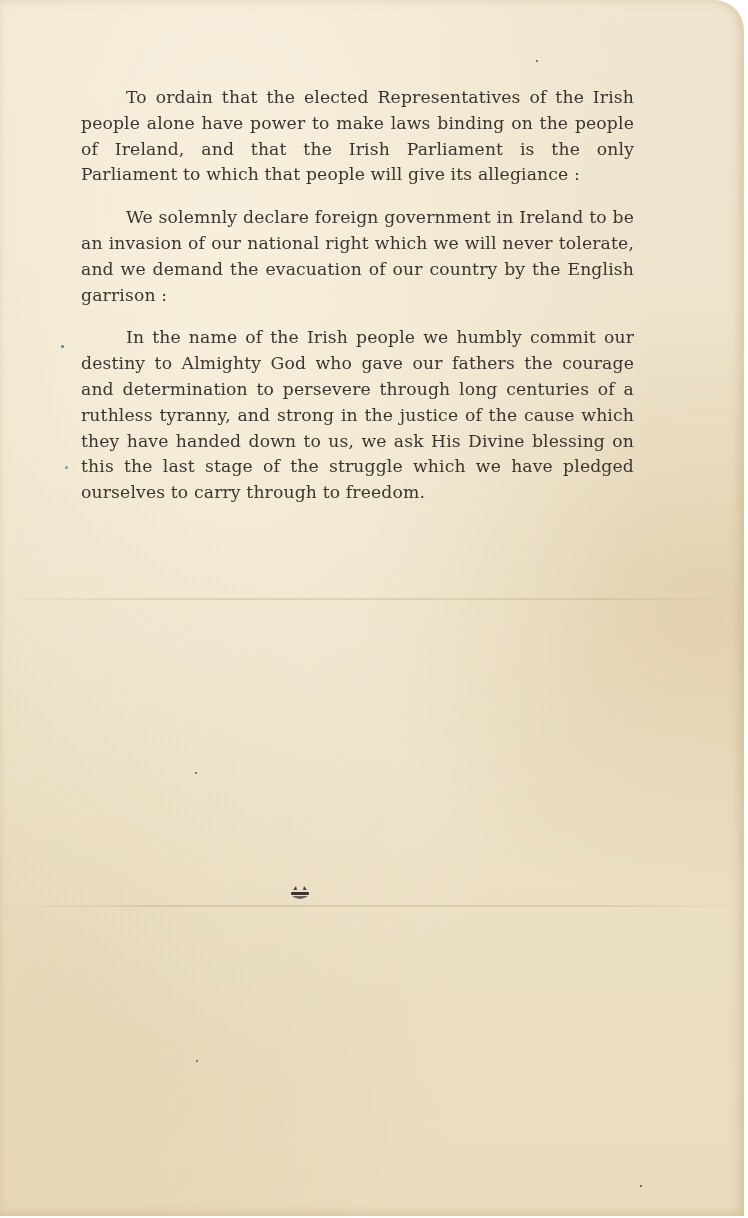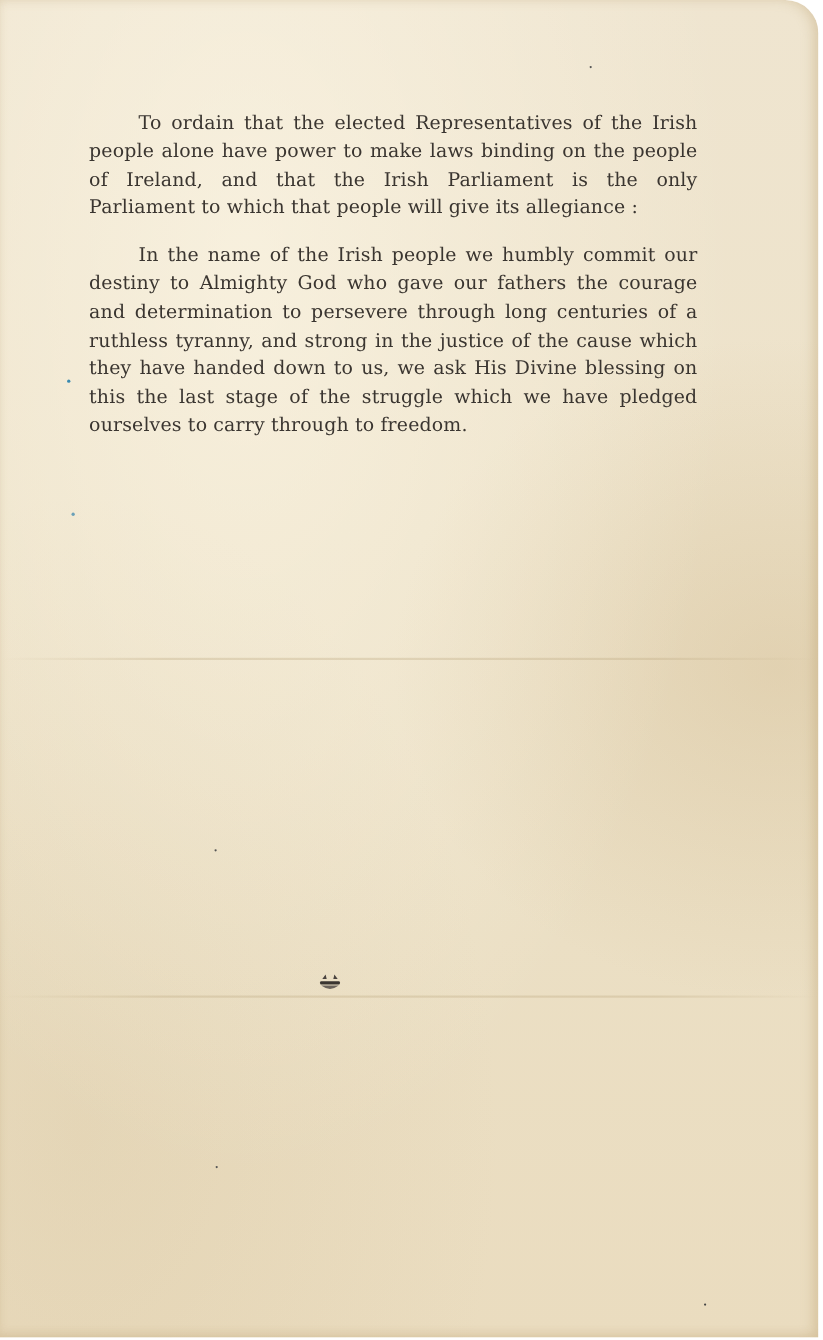--- a/index.html
+++ b/index.html
@@ -17,21 +17,21 @@
         radial-gradient(ellipse at 95% 50%, rgba(205,180,135,0.35), rgba(205,180,135,0) 35%),
         radial-gradient(ellipse at 10% 85%, rgba(210,190,150,0.25), rgba(210,190,150,0) 40%),
         linear-gradient(180deg, #efe5d0 0%, #ede2c9 40%, #ebdfc4 70%, #eadcbf 100%);
       box-shadow: inset -6px 0 10px rgba(180,150,100,0.25), inset 0 -4px 8px rgba(180,150,100,0.15);
     }
     .fold {
       position: absolute; left: 0; width: 744px; height: 2px;
       background: linear-gradient(90deg, rgba(200,180,140,0) 0%, rgba(190,170,130,0.35) 20%, rgba(190,170,130,0.35) 80%, rgba(200,180,140,0) 100%);
     }
     .text-block {
-      position: absolute; left: 81px; top: 100px; width: 553px;
+      position: absolute; left: 81px; top: 85px; width: 553px;
       font-family: "DejaVu Serif", "Liberation Serif", serif;
       font-size: 17.2px;
       line-height: 25.8px;
       color: #3a3530;
       text-align: justify;
       letter-spacing: 0.15px;
     }
     .para {
       margin: 0 0 17px 0;
       text-indent: 45px;
@@ -44,20 +44,21 @@
   </style>
 </head>
 <body>
 
 <div class="page">
   <div class="fold" style="top:598px;"></div>
   <div class="fold" style="top:905px;"></div>
 
   <div class="text-block">
     <p class="para">To ordain that the elected Representatives of the Irish people alone have power to make laws binding on the people of Ireland, and that the Irish Parliament is the only Parliament to which that people will give its allegiance :</p>
+    <p class="para">We solemnly declare foreign government in Ireland to be an invasion of our national right which we will never tolerate, and we demand the evacuation of our country by the English garrison :</p>
     <p class="para">In the name of the Irish people we humbly commit our destiny to Almighty God who gave our fathers the courage and determination to persevere through long centuries of a ruthless tyranny, and strong in the justice of the cause which they have handed down to us, we ask His Divine blessing on this the last stage of the struggle which we have pledged ourselves to carry through to freedom.</p>
   </div>
 
   <svg class="ornament" viewBox="0 0 24 20">
     <path d="M5 6 L8 2 L9 6 Z M19 6 L16 2 L15 6 Z" fill="#4a4440"></path>
     <rect x="3" y="8" width="18" height="3" rx="1" fill="#3a3530"></rect>
     <path d="M4 12 Q12 18 20 12 Z" fill="#6a625a"></path>
   </svg>
 
   <span class="speck" style="left:61px;top:345px;width:3px;height:3px;background:#3a8ab0;"></span>

